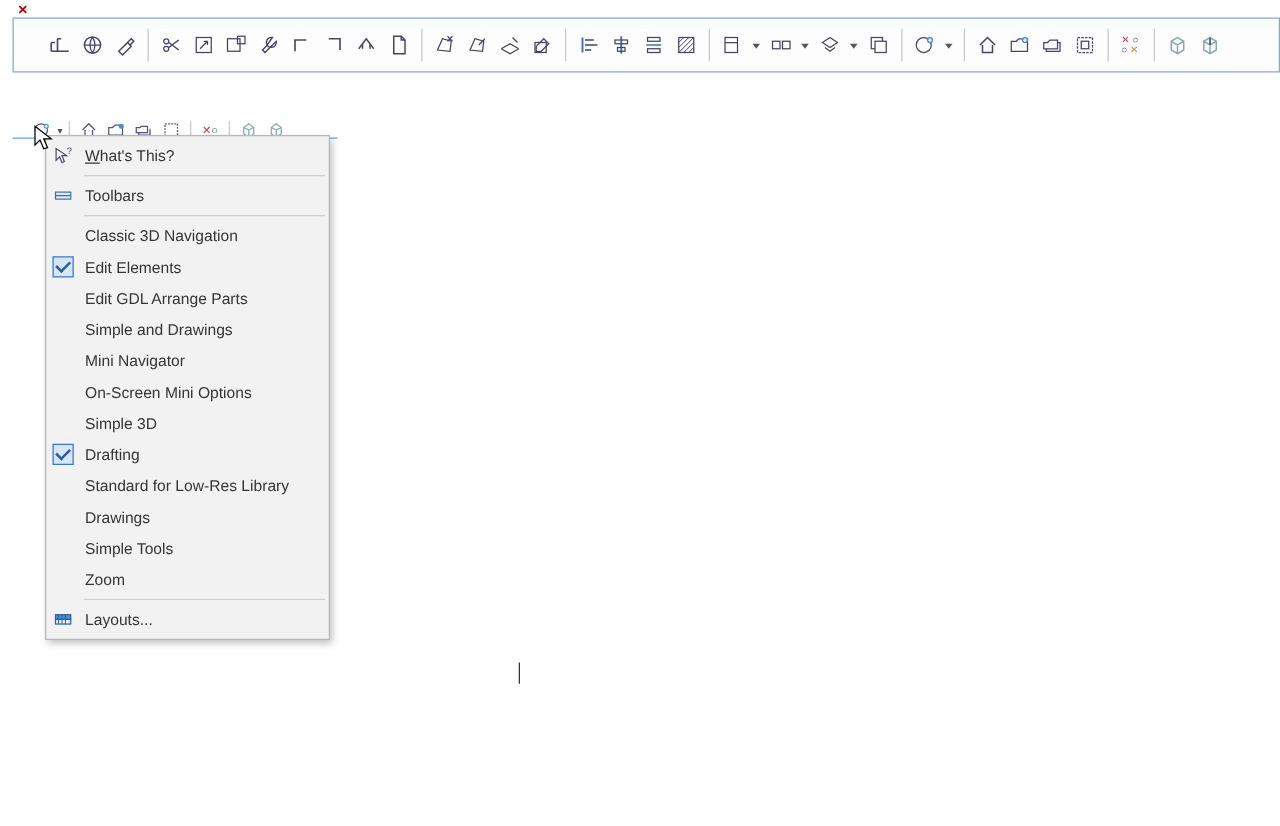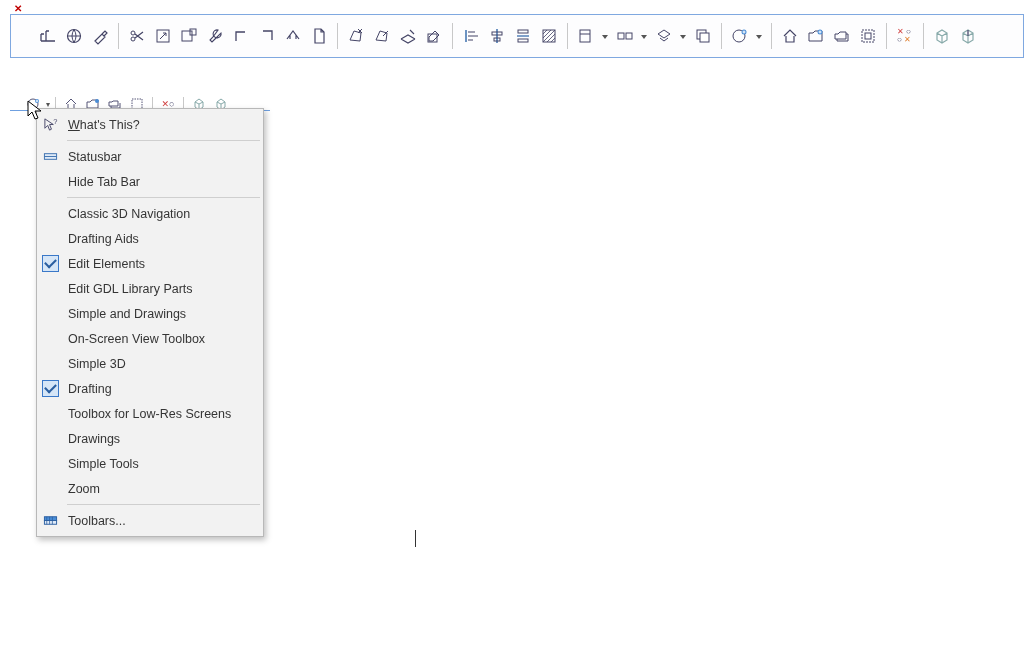--- a/index.html
+++ b/index.html
@@ -469,66 +469,62 @@
       <div class="mi-label"><u>W</u>hat's This?</div>
     </div>
     <div class="menu-sep"></div>
     <div class="menu-row">
       <div class="mi-gutter">
         <svg viewBox="0 0 16 16">
           <rect x="1.5" y="5" width="13" height="6" stroke="#3b6fae" fill="#dfeaf7" stroke-width="1"></rect>
           <path d="M1.5 8 L14.5 8" stroke="#3b6fae"></path>
         </svg>
       </div>
-      <div class="mi-label">Statusbar</div>
-    </div>
-    <div class="menu-row">
-      <div class="mi-gutter"></div>
-      <div class="mi-label">Hide Tab Bar</div>
+      <div class="mi-label">Toolbars</div>
     </div>
     <div class="menu-sep"></div>
     <div class="menu-row">
       <div class="mi-gutter"></div>
       <div class="mi-label">Classic 3D Navigation</div>
-    </div>
-    <div class="menu-row">
-      <div class="mi-gutter"></div>
-      <div class="mi-label">Drafting Aids</div>
     </div>
     <div class="menu-row">
       <div class="mi-gutter">
         <div class="check-box"></div>
       </div>
       <div class="mi-label">Edit Elements</div>
     </div>
     <div class="menu-row">
       <div class="mi-gutter"></div>
-      <div class="mi-label">Edit GDL Library Parts</div>
+      <div class="mi-label">Edit GDL Arrange Parts</div>
     </div>
     <div class="menu-row">
       <div class="mi-gutter"></div>
       <div class="mi-label">Simple and Drawings</div>
     </div>
     <div class="menu-row">
       <div class="mi-gutter"></div>
-      <div class="mi-label">On-Screen View Toolbox</div>
+      <div class="mi-label">Mini Navigator</div>
+    </div>
+    <div class="menu-row">
+      <div class="mi-gutter"></div>
+      <div class="mi-label">On-Screen Mini Options</div>
     </div>
     <div class="menu-row">
       <div class="mi-gutter"></div>
       <div class="mi-label">Simple 3D</div>
     </div>
     <div class="menu-row">
       <div class="mi-gutter">
         <div class="check-box"></div>
       </div>
       <div class="mi-label">Drafting</div>
     </div>
     <div class="menu-row">
       <div class="mi-gutter"></div>
-      <div class="mi-label">Toolbox for Low-Res Screens</div>
+      <div class="mi-label">Standard for Low-Res Library</div>
     </div>
     <div class="menu-row">
       <div class="mi-gutter"></div>
       <div class="mi-label">Drawings</div>
     </div>
     <div class="menu-row">
       <div class="mi-gutter"></div>
       <div class="mi-label">Simple Tools</div>
     </div>
     <div class="menu-row">
@@ -537,21 +533,21 @@
     </div>
     <div class="menu-sep"></div>
     <div class="menu-row">
       <div class="mi-gutter">
         <svg viewBox="0 0 16 16">
           <rect x="1.5" y="4" width="13" height="4" fill="#4a8dd6" stroke="#2a5ea0"></rect>
           <rect x="1.5" y="8" width="13" height="4" fill="#dfeaf7" stroke="#2a5ea0"></rect>
           <path d="M4 4 L4 12 M7 4 L7 12 M10 4 L10 12" stroke="#2a5ea0" stroke-width="0.8"></path>
         </svg>
       </div>
-      <div class="mi-label">Toolbars...</div>
+      <div class="mi-label">Layouts...</div>
     </div>
   </div>
 
 <svg class="cursor-ptr" width="20" height="22" viewBox="0 0 20 22">
   <path d="M2 1 L2 16 L6 12 L9 19 L12 18 L9 11 L15 11 Z" fill="#fff" stroke="#000" stroke-width="1"></path>
 </svg>
 
 <div class="text-caret"></div>
 
 </body></html>

